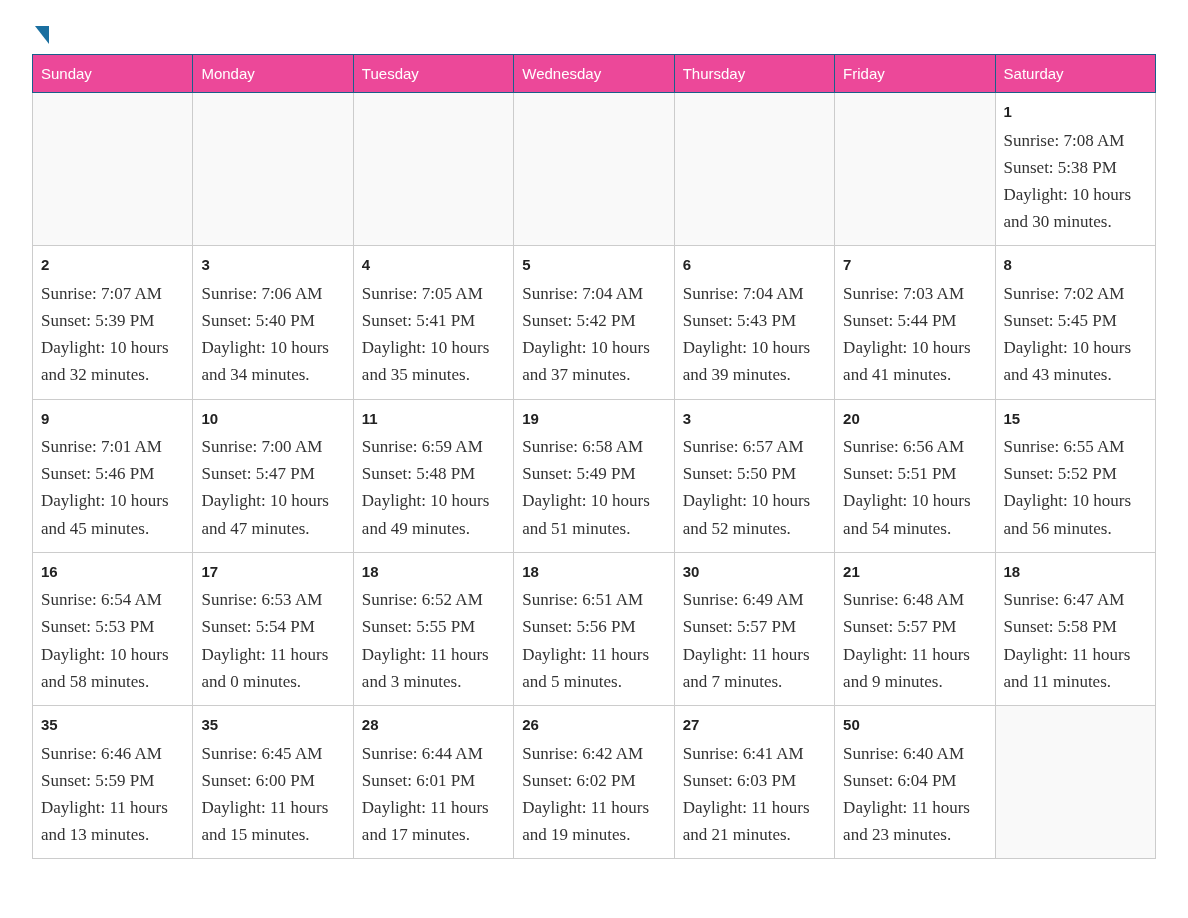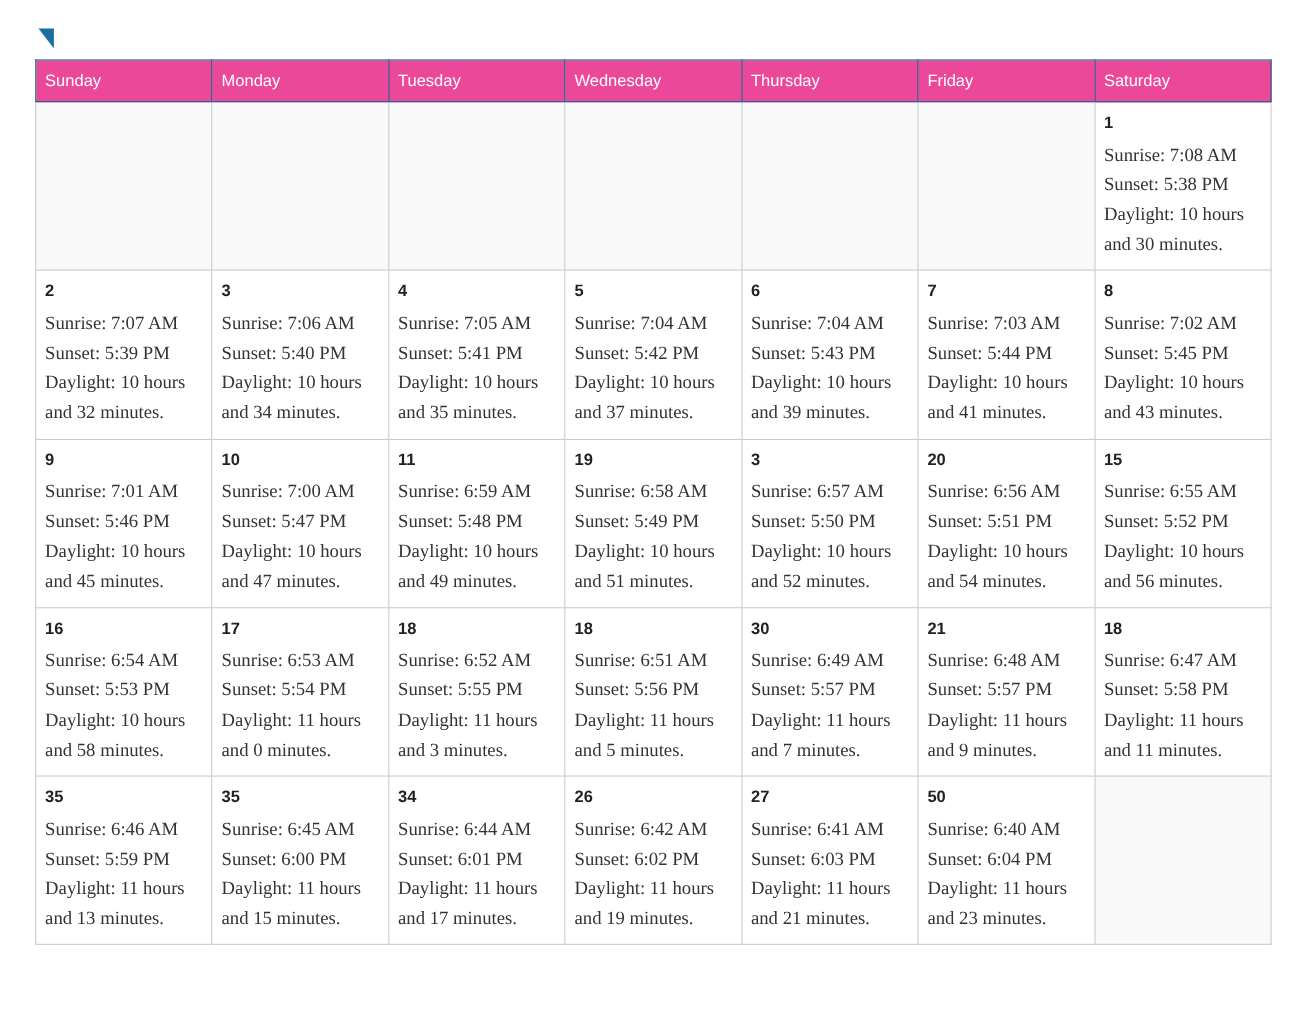--- a/index.html
+++ b/index.html
@@ -235,21 +235,21 @@
       <tr>
         <td>
           <span class="day-number">35</span>
           <div class="day-info">Sunrise: 6:46 AM<br>Sunset: 5:59 PM<br>Daylight: 11 hours and 13 minutes.</div>
         </td>
         <td>
           <span class="day-number">35</span>
           <div class="day-info">Sunrise: 6:45 AM<br>Sunset: 6:00 PM<br>Daylight: 11 hours and 15 minutes.</div>
         </td>
         <td>
-          <span class="day-number">34</span>
+          <span class="day-number">28</span>
           <div class="day-info">Sunrise: 6:44 AM<br>Sunset: 6:01 PM<br>Daylight: 11 hours and 17 minutes.</div>
         </td>
         <td>
           <span class="day-number">26</span>
           <div class="day-info">Sunrise: 6:42 AM<br>Sunset: 6:02 PM<br>Daylight: 11 hours and 19 minutes.</div>
         </td>
         <td>
           <span class="day-number">27</span>
           <div class="day-info">Sunrise: 6:41 AM<br>Sunset: 6:03 PM<br>Daylight: 11 hours and 21 minutes.</div>
         </td>

